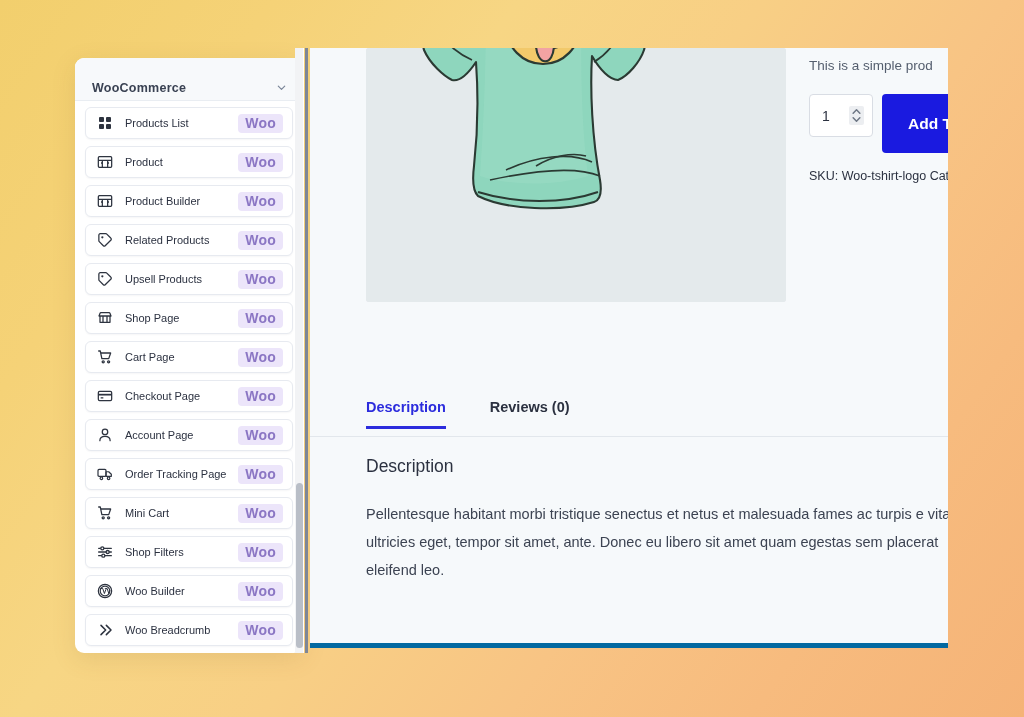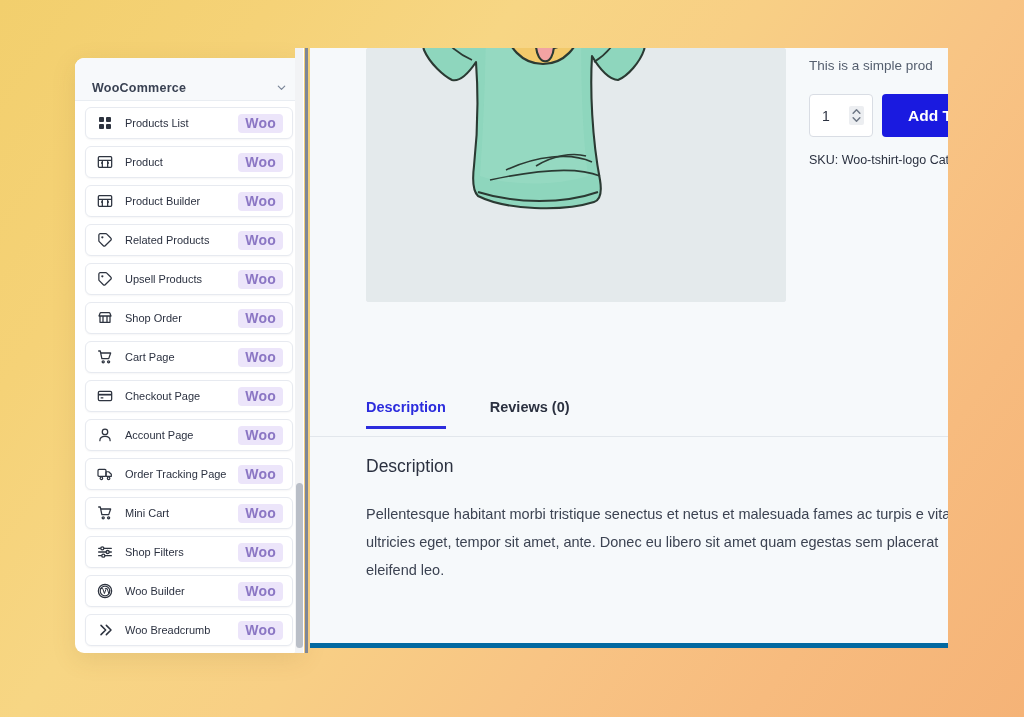--- a/index.html
+++ b/index.html
@@ -219,21 +219,21 @@
     border-radius: 2px;
     display: flex;
     flex-direction: column;
     align-items: center;
     justify-content: center;
     gap: 3px;
     color: #6d7684;
   }
 
   #add-to-cart-button {
-    height: 43px;
+    height: 59px;
     background: #1a1ae0;
     color: #ffffff;
     border: none;
     border-radius: 4px;
     font-family: "Liberation Sans", sans-serif;
     font-size: 15.5px;
     font-weight: 700;
     padding: 0 26px;
     white-space: nowrap;
     display: flex;
@@ -376,21 +376,21 @@
         <span class="badge-woo">Woo</span>
       </div>
       <div class="nav-item">
         <span class="ic">
           <svg width="16" height="16" viewBox="0 0 24 24" fill="none" stroke="currentColor" stroke-width="1.9" stroke-linejoin="round">
             <path d="M3 9h18l-1.6-4.2a1.4 1.4 0 0 0-1.3-.9H5.9a1.4 1.4 0 0 0-1.3.9z"></path>
             <path d="M4.5 9v9.5h15V9"></path>
             <path d="M9 9v9.5M15 9v9.5"></path>
           </svg>
         </span>
-        <span class="lbl">Shop Order</span>
+        <span class="lbl">Shop Page</span>
         <span class="badge-woo">Woo</span>
       </div>
       <div class="nav-item">
         <span class="ic">
           <svg width="16" height="16" viewBox="0 0 24 24" fill="none" stroke="currentColor" stroke-width="1.9" stroke-linecap="round" stroke-linejoin="round">
             <path d="M2.5 3h2.4l2.4 11.4h10.3L20.5 6H6.4"></path>
             <circle cx="9.3" cy="19.3" r="1.6"></circle>
             <circle cx="17.4" cy="19.3" r="1.6"></circle>
           </svg>
         </span>

